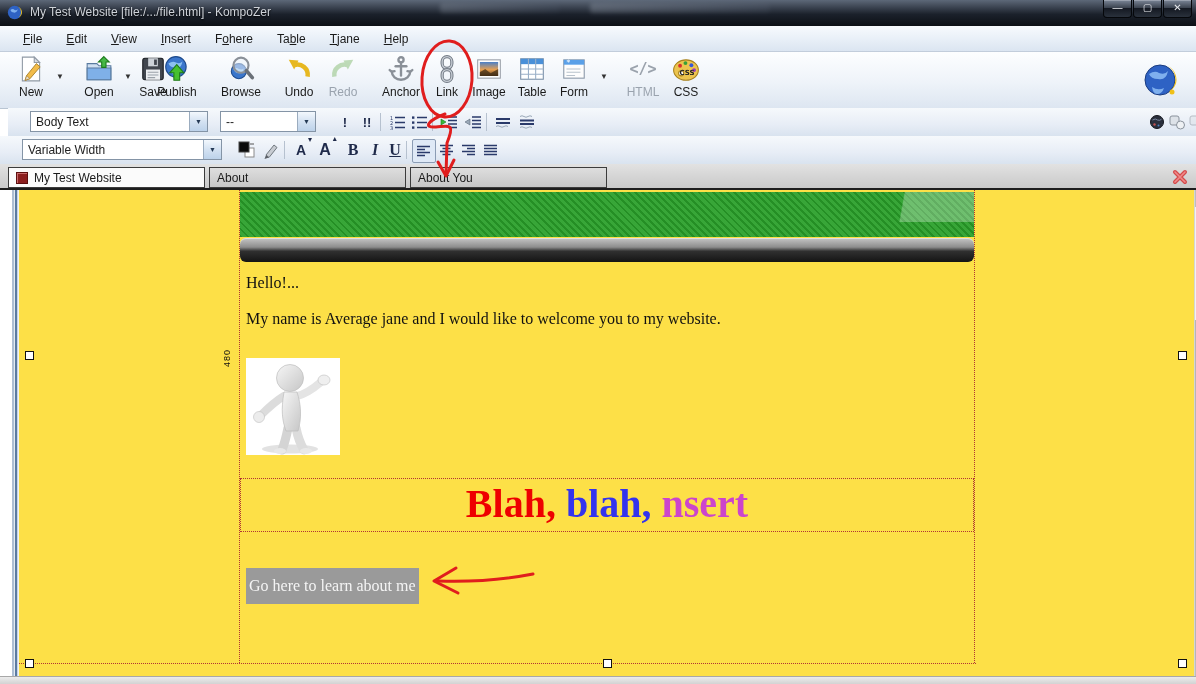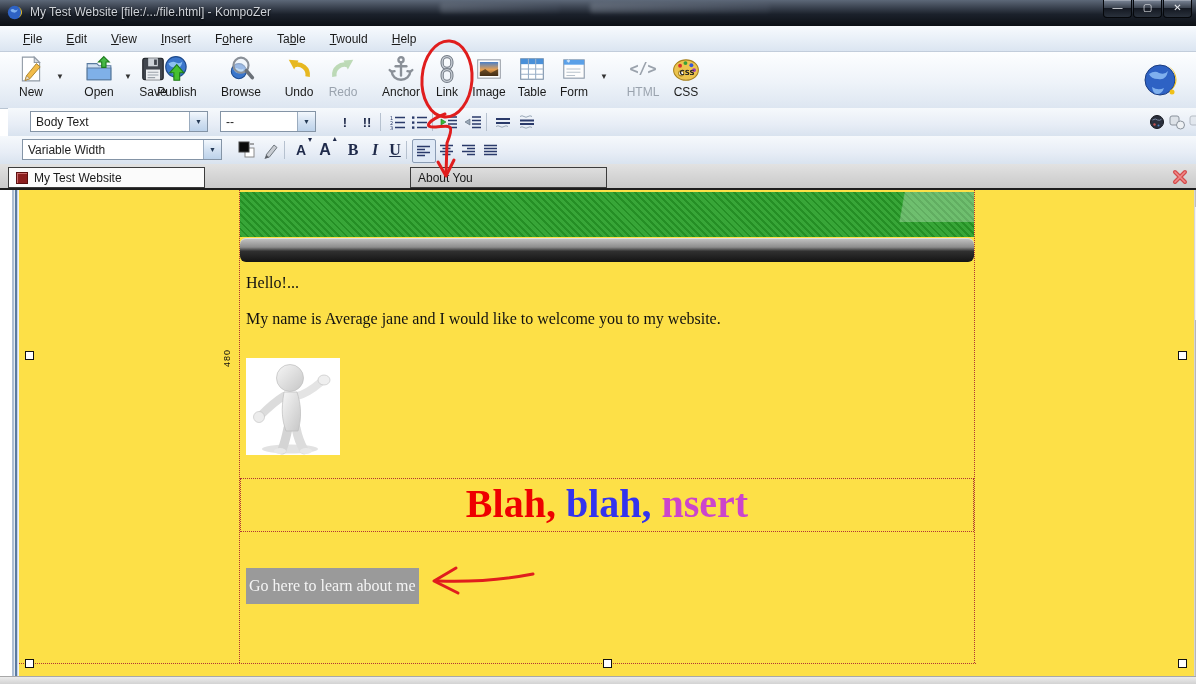--- a/index.html
+++ b/index.html
@@ -118,21 +118,21 @@
     </div>
   </div>
 
   <div class="menubar">
     <span class="mi"><span></span><span class="u">F</span><span>ile</span></span>
     <span class="mi"><span></span><span class="u">E</span><span>dit</span></span>
     <span class="mi"><span></span><span class="u">V</span><span>iew</span></span>
     <span class="mi"><span></span><span class="u">I</span><span>nsert</span></span>
     <span class="mi"><span>F</span><span class="u">o</span><span>here</span></span>
     <span class="mi"><span>Ta</span><span class="u">b</span><span>le</span></span>
-    <span class="mi"><span></span><span class="u">T</span><span>would</span></span>
+    <span class="mi"><span></span><span class="u">T</span><span>jane</span></span>
     <span class="mi"><span></span><span class="u">H</span><span>elp</span></span>
   </div>
 
   <div class="tbmain">
 
     <div class="tbtn" style="left:6px">
       <svg class="ic" viewBox="0 0 26 26">
         <path d="M5 2 h11 l5 5 v17 H5 z" fill="#fff" stroke="#909aa5"></path>
         <path d="M16 2 l5 5 h-5 z" fill="#d9dee4" stroke="#909aa5"></path>
         <path d="M9 19 L18 8 l3.5 3 L12 22 l-4.5 1.5 z" fill="#f2bc4a" stroke="#a37a22" stroke-width=".8"></path>
@@ -427,20 +427,23 @@
       <svg width="16" height="15" viewBox="0 0 16 15">
         <path d="M1 2.5 h13 M1 5.5 h13 M1 8.5 h13 M1 11.5 h13" stroke="#2a3a6a" stroke-width="1.6"></path>
       </svg>
       </div>
   </div>
 
   <div class="tabbar">
     <div class="tab active" style="left:8px">
       <span class="tabicon"></span>
       <span>My Test Website</span>
+    </div>
+    <div class="tab" style="left:209px">
+      <span>About</span>
     </div>
     <div class="tab" style="left:410px">
       <span>About You</span>
     </div>
     <svg class="tabclose" viewBox="0 0 16 16">
       <path d="M3 3 L13 13 M13 3 L3 13" stroke="#d44a4a" stroke-width="4" stroke-linecap="round"></path>
       <path d="M3 3 L13 13 M13 3 L3 13" stroke="#f08a8a" stroke-width="1.6" stroke-linecap="round"></path>
     </svg>
   </div>
 

